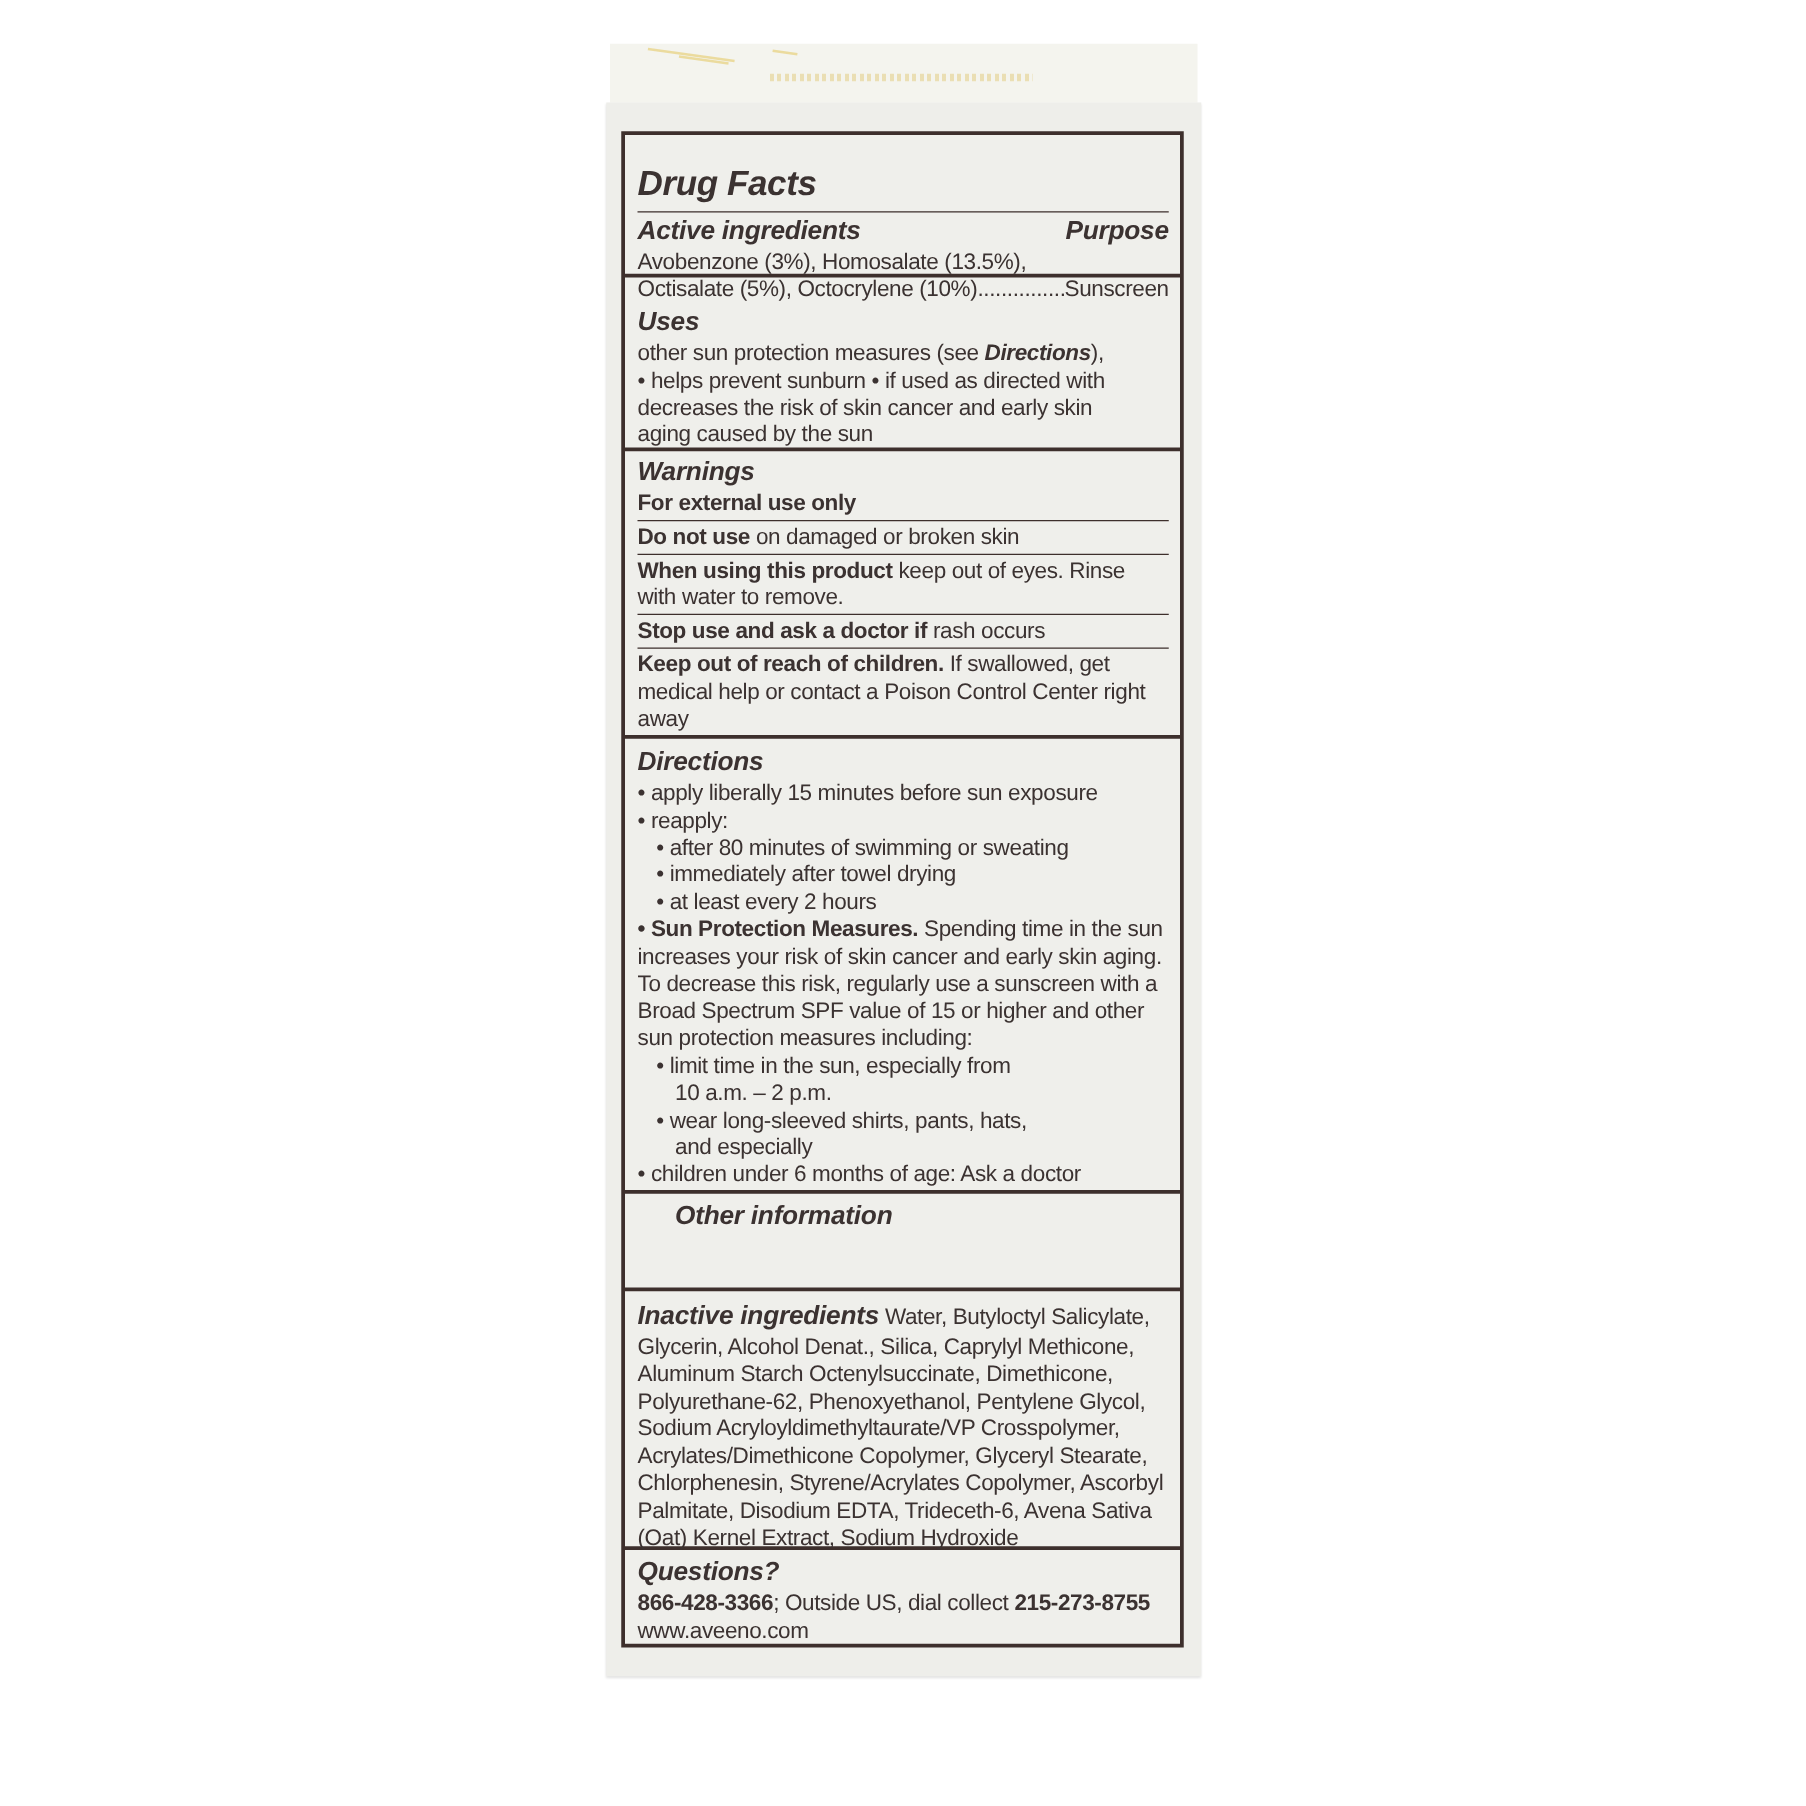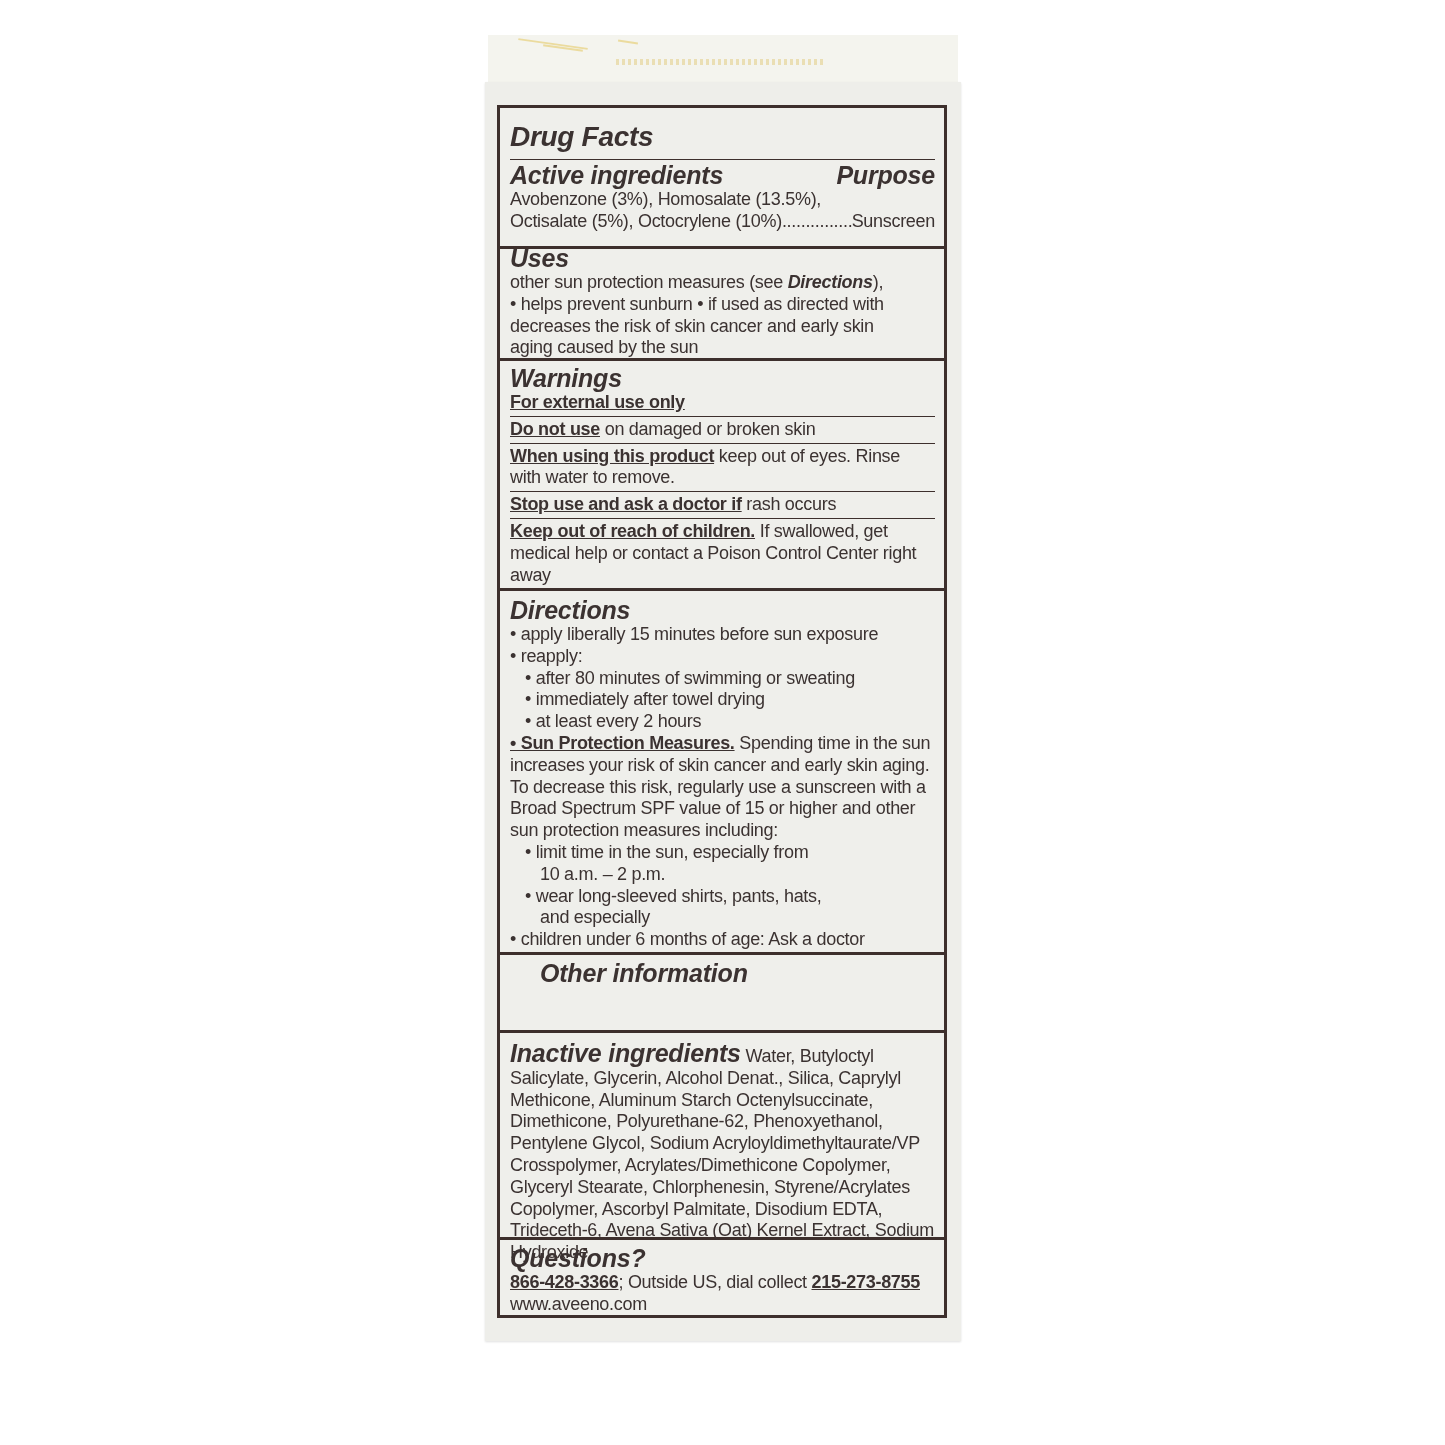--- a/index.html
+++ b/index.html
@@ -23,23 +23,23 @@
       opacity: .7;
     }
     .panel {
       position: absolute; left: 497px; top: 105px; width: 444px; height: 1207px;
       border: 3px solid #3d2f2c; background: #efefeb;
     }
     .sec { position: absolute; left: 0; right: 0; border-bottom: 3px solid #3d2f2c; box-sizing: border-box; padding: 0 9px 0 10px; }
     .sec:last-child { border-bottom: none; }
     h1, h2 { margin: 0; font-style: italic; font-weight: bold; color: #3b3231; }
     h1 { font-size: 28px; line-height: 34px; letter-spacing: -0.3px; }
-    h2 { font-size: 25px; line-height: 28px; letter-spacing: -0.2px; }
+    h2 { font-size: 21px; line-height: 28px; letter-spacing: -0.2px; }
     .t { font-size: 18px; line-height: 21.8px; letter-spacing: -0.3px; color: #3b3231; }
-    .b { font-weight: bold; text-decoration: underline; }
+    .b { font-weight: bold; }
     .rule { border-top: 1.5px solid #3d2f2c; }
     .row-ai { display: flex; justify-content: space-between; align-items: baseline; }
     .indent2 { padding-left: 15px; }
     .indent3 { padding-left: 30px; }
     .warn-item { padding: 2px 0 2px 0; }
     .warn-item + .warn-item { border-top: 1.5px solid #3d2f2c; }
   </style>
 </head>
 <body>
 
@@ -47,21 +47,21 @@
   <div class="streak" style="left:30px;top:8px;width:70px;"></div>
   <div class="streak" style="left:55px;top:12px;width:40px;"></div>
   <div class="streak" style="left:130px;top:6px;width:20px;"></div>
   <div class="dots"></div>
 </div>
 
 <div class="box"></div>
 
 <div class="panel">
 
-  <div class="sec" style="top:0; height:141px; padding-top:12px;">
+  <div class="sec" style="top:0; height:114px; padding-top:22px;">
     <h1>Drug Facts</h1>
     <div class="rule" style="margin-top:5px;"></div>
     <div class="row-ai" style="margin-top:1px;">
       <h2>Active ingredients</h2>
       <h2>Purpose</h2>
     </div>
     <div class="t">Avobenzone (3%), Homosalate (13.5%),</div>
     <div class="t row-ai">
       <span style="white-space:nowrap;overflow:hidden;flex:1;">
         <span>Octisalate (5%), Octocrylene (10%)</span><span>..............</span><span>..............................</span>

